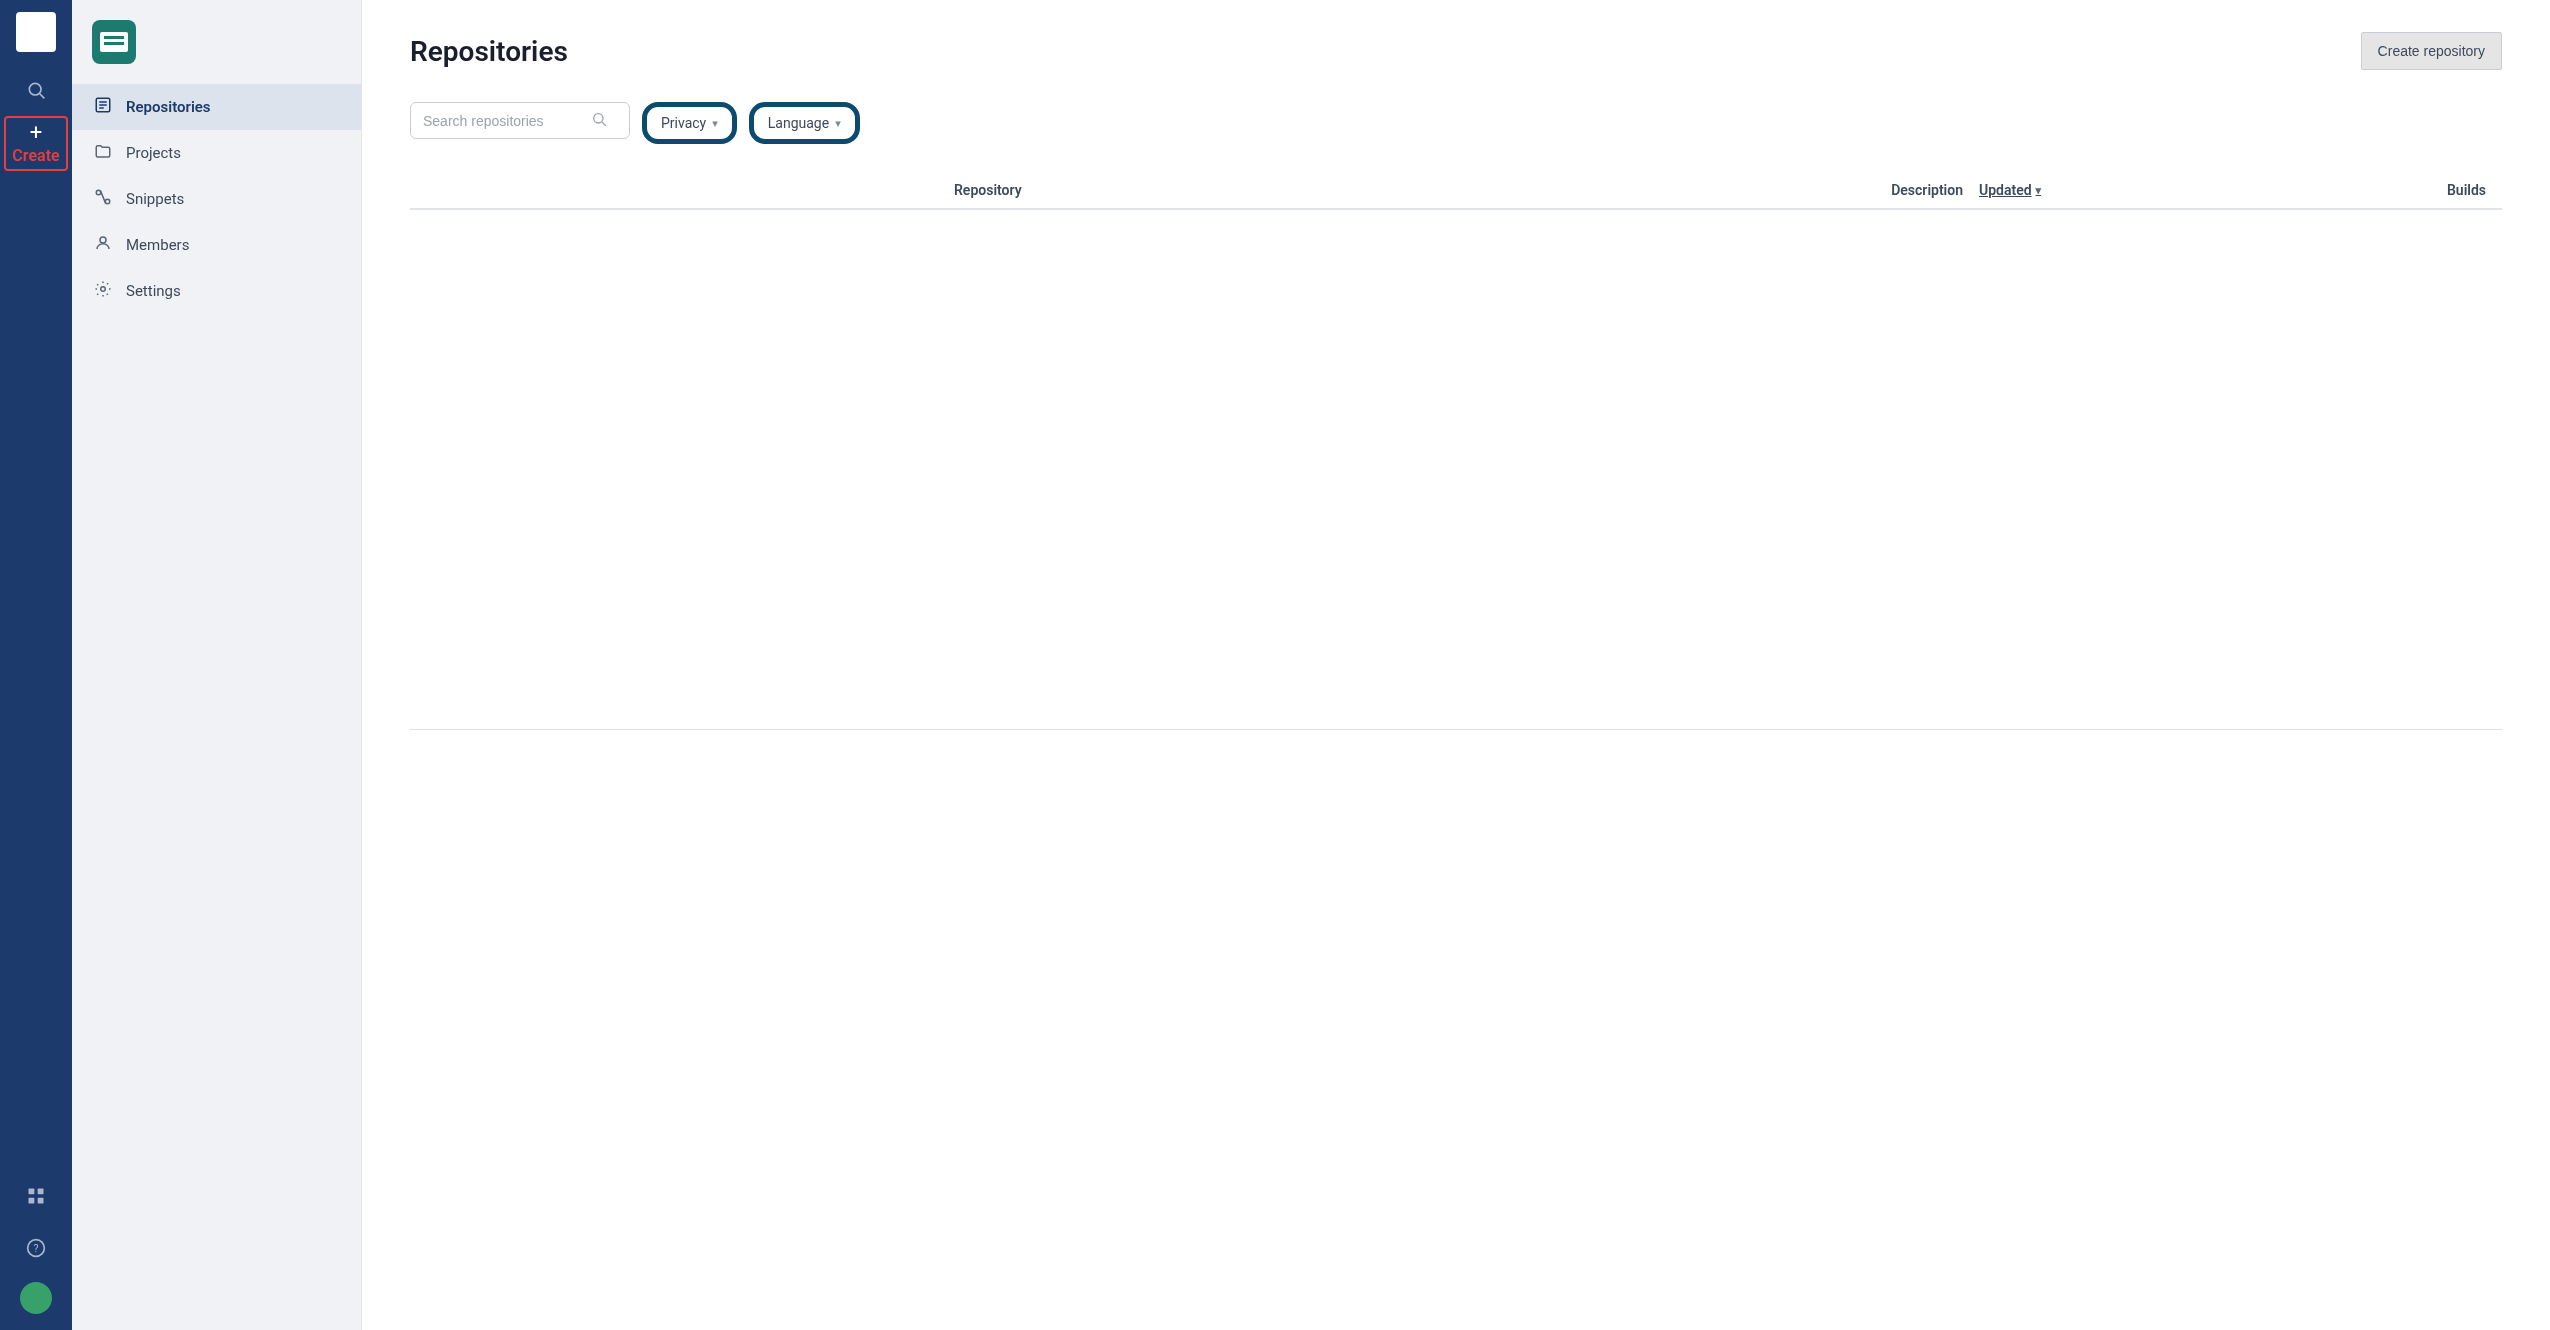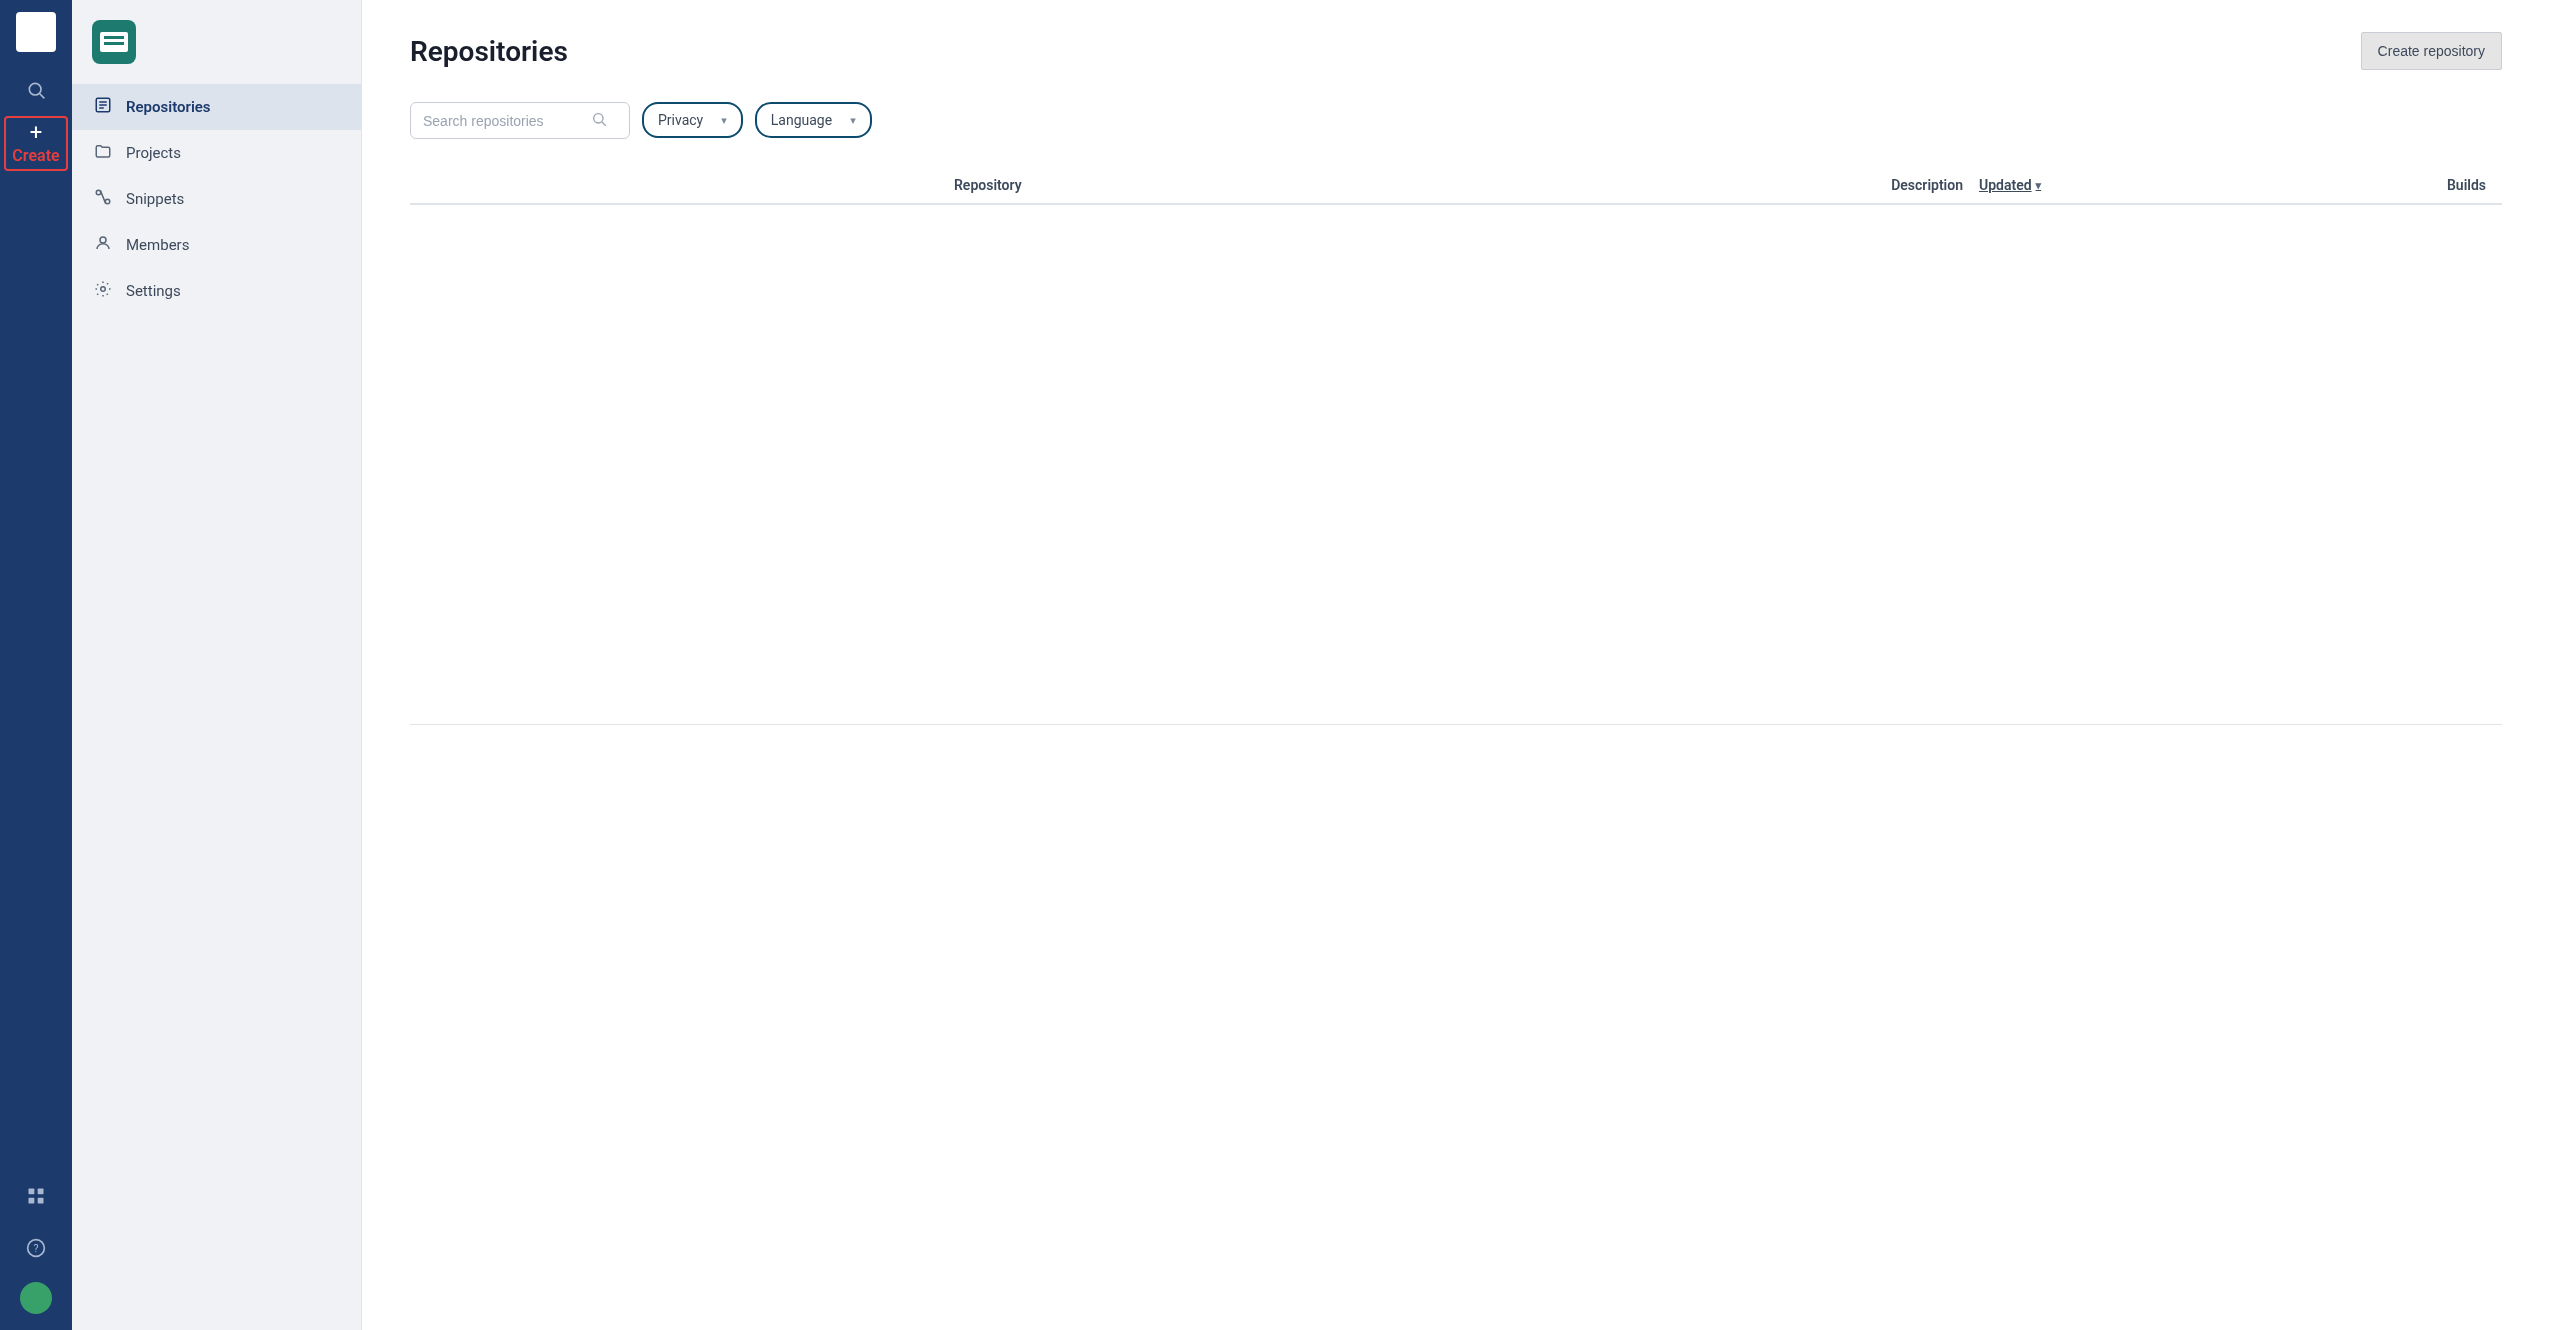--- a/index.html
+++ b/index.html
@@ -206,23 +206,23 @@
       font-size: 14px;
       color: #3d4a5c;
       background: transparent;
       width: 160px;
     }
     .search-box input::placeholder { color: #9aa3b0; }
     .search-icon-btn { color: #9aa3b0; font-size: 14px; cursor: pointer; }
     .filter-dropdown {
       display: flex;
       align-items: center;
-      gap: 18px;
+      gap: 6px;
       padding: 8px 14px;
-      border: 2px solid #0c4a6e;
+      border: 5px solid #0c4a6e;
       border-radius: 16px;
       background: #fff;
       font-size: 14px;
       color: #3d4a5c;
       cursor: pointer;
     }
     .chevron { font-size: 11px; color: #7a8799; }
 
     
     .repo-table {

